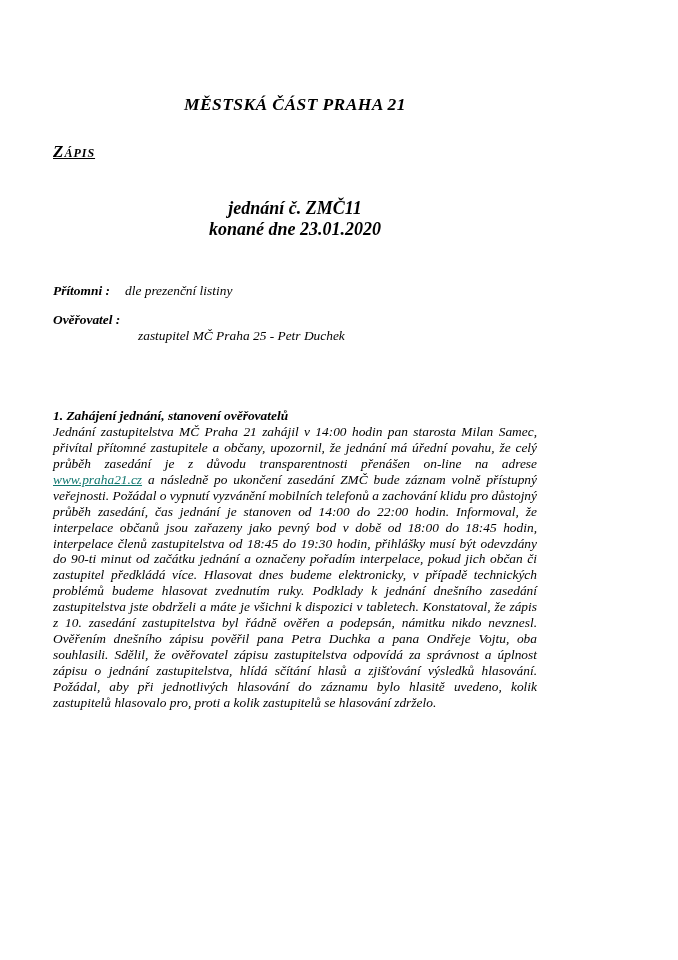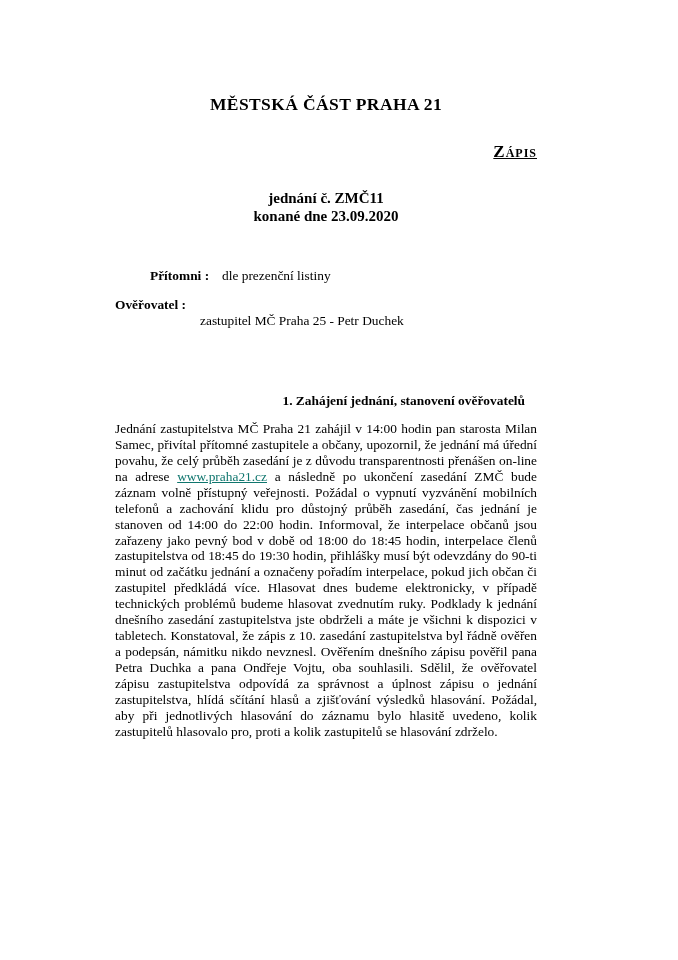--- a/index.html
+++ b/index.html
@@ -11,88 +11,88 @@
     width: 678px;
     height: 960px;
     overflow: hidden;
     color: #000000;
     font-family: "Liberation Serif", serif;
   }
   .page {
     box-sizing: border-box;
     width: 620px;
     height: 960px;
-    padding: 94px 83px 0 115px;
+    padding: 94px 83px 0 53px;
     background: #ffffff;
+    font-style: italic;
   }
   .doc-title {
     margin: 0;
     text-align: center;
     font-size: 17.5px;
     font-weight: bold;
     letter-spacing: 0.4px;
     line-height: 1.15;
   }
   .doc-subtitle-wrap {
     margin-top: 28px;
-    text-align: right;
+    text-align: left;
   }
   .doc-subtitle {
     font-variant: small-caps;
     font-weight: bold;
     font-size: 17px;
     letter-spacing: 1px;
     text-decoration: underline;
   }
   .doc-org-wrap {
     margin-top: 23px;
     text-align: center;
   }
   .doc-org {
     font-variant: small-caps;
     font-weight: bold;
     font-size: 16.5px;
     letter-spacing: 0.5px;
   }
   .meeting-block {
-    margin-top: 28px;
+    margin-top: 36px;
     text-align: center;
     font-weight: bold;
-    font-size: 15px;
+    font-size: 18px;
     line-height: 1.17;
   }
   .attendance {
     margin-top: 43px;
     font-size: 13.4px;
     line-height: 1.17;
   }
   .doc-row {
     display: flex;
     align-items: flex-start;
   }
   .doc-row + .doc-row {
     margin-top: 13px;
   }
   .doc-label {
     font-weight: bold;
     flex: 0 0 auto;
   }
-  .doc-label.w-present { width: 72px; margin-left: 35px; }
+  .doc-label.w-present { width: 72px; }
   .doc-label.w-verifier { width: 85px; }
   .doc-value { white-space: pre-line; text-align: right; }
   .section {
     margin-top: 49px;
     font-size: 13.4px;
     line-height: 1.19;
   }
   .section-heading {
-    margin: 12px;
+    margin: 0;
     font-size: 13.4px;
     font-weight: bold;
-    text-align: right;
   }
   .section-body {
     margin: 0;
     text-align: justify;
     text-align-last: left;
   }
   .doc-link {
     color: #0f766e;
     text-decoration: underline;
     cursor: pointer;
@@ -105,21 +105,21 @@
 
   <h1 class="doc-title">MĚSTSKÁ ČÁST PRAHA 21</h1>
 
   <div class="doc-subtitle-wrap">
     <span class="doc-subtitle">Zápis</span>
   </div>
 
 
   <div class="meeting-block">
     <div>jednání č. ZMČ11</div>
-    <div>konané dne 23.09.2020</div>
+    <div>konané dne 23.01.2020</div>
   </div>
 
   <div class="attendance">
     <div class="doc-row">
       <span class="doc-label w-present">Přítomni :</span>
       <span class="doc-value">dle prezenční listiny</span>
     </div>
     <div class="doc-row">
       <span class="doc-label w-verifier">Ověřovatel :</span>
       <span class="doc-value">

